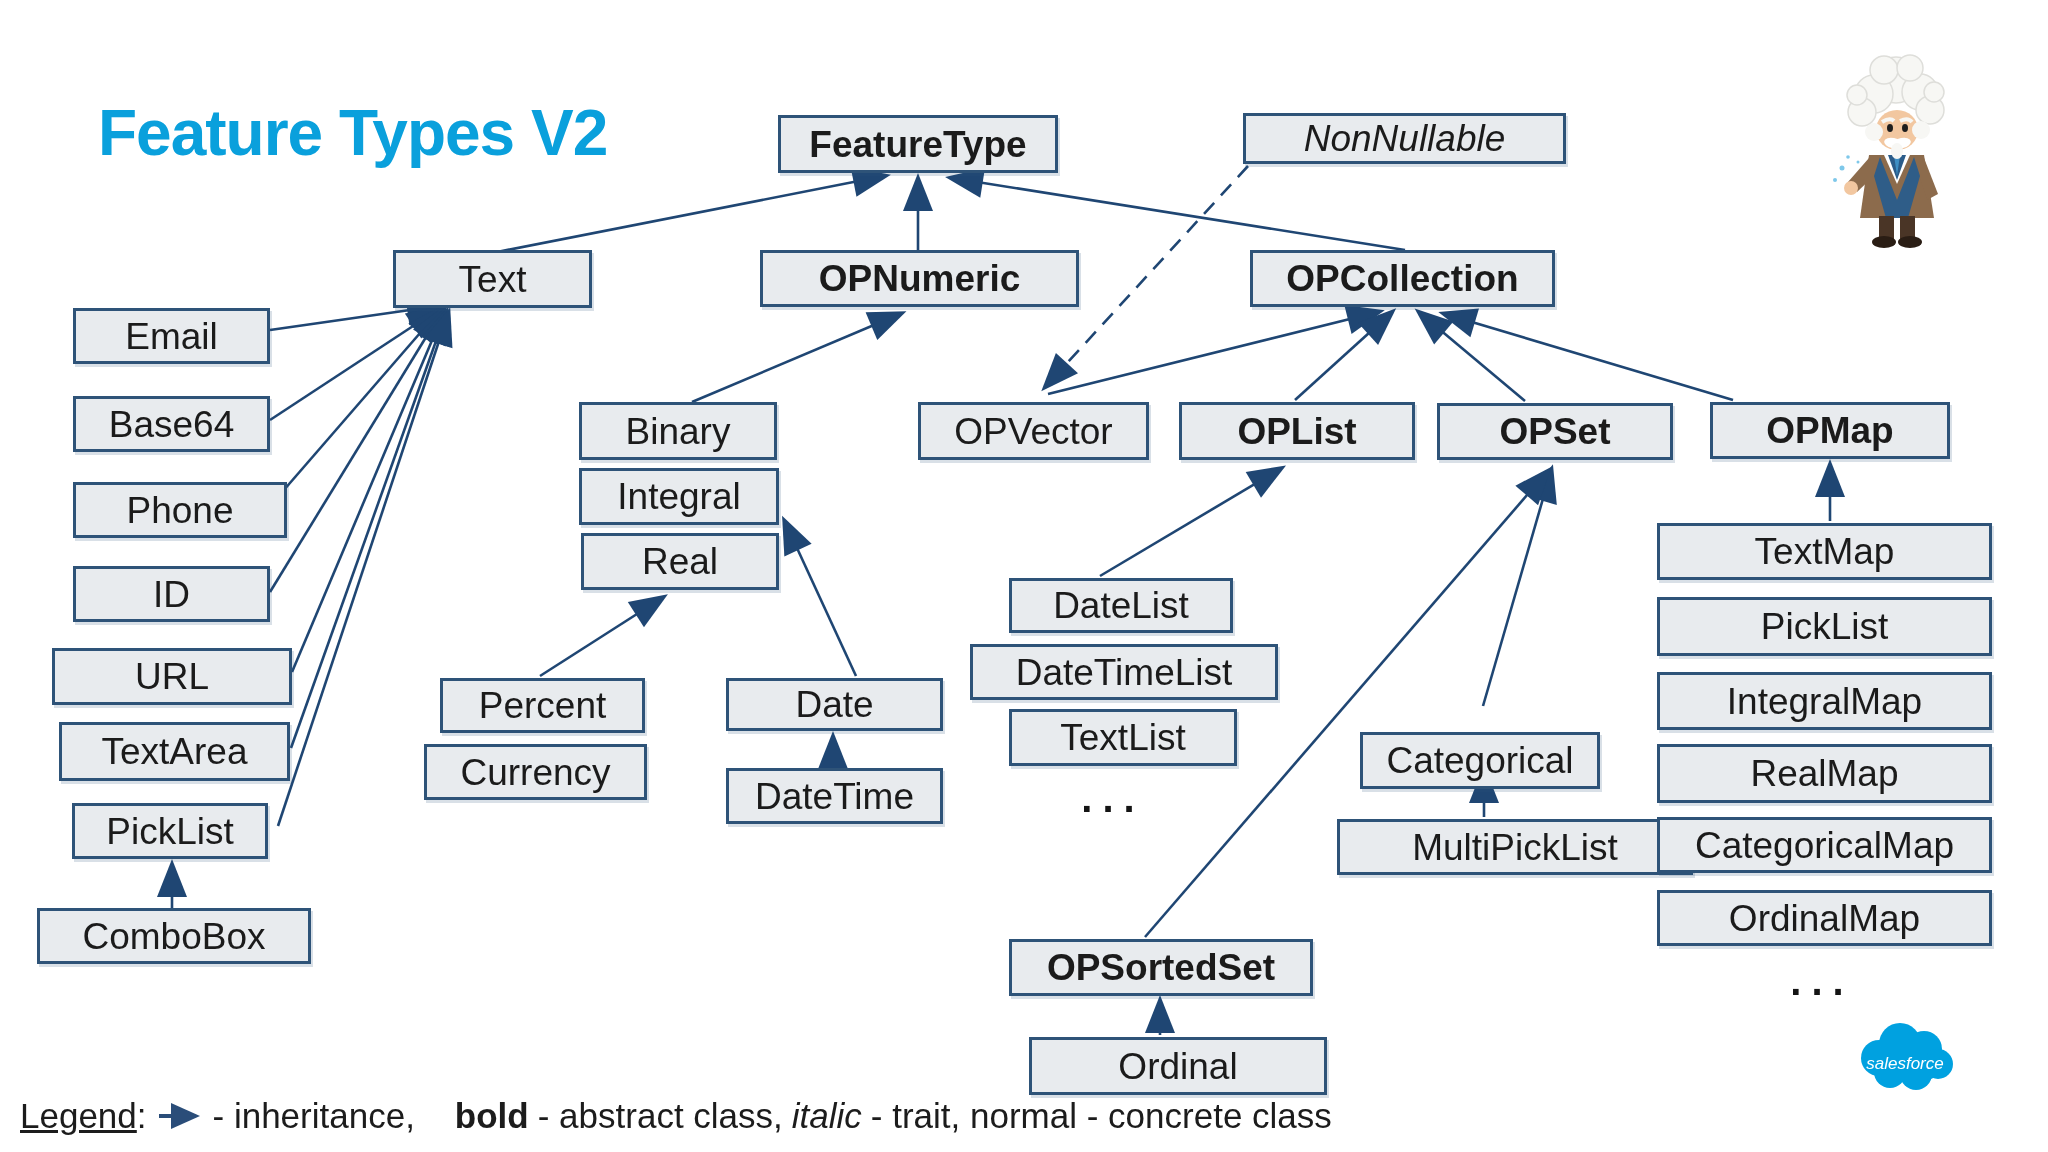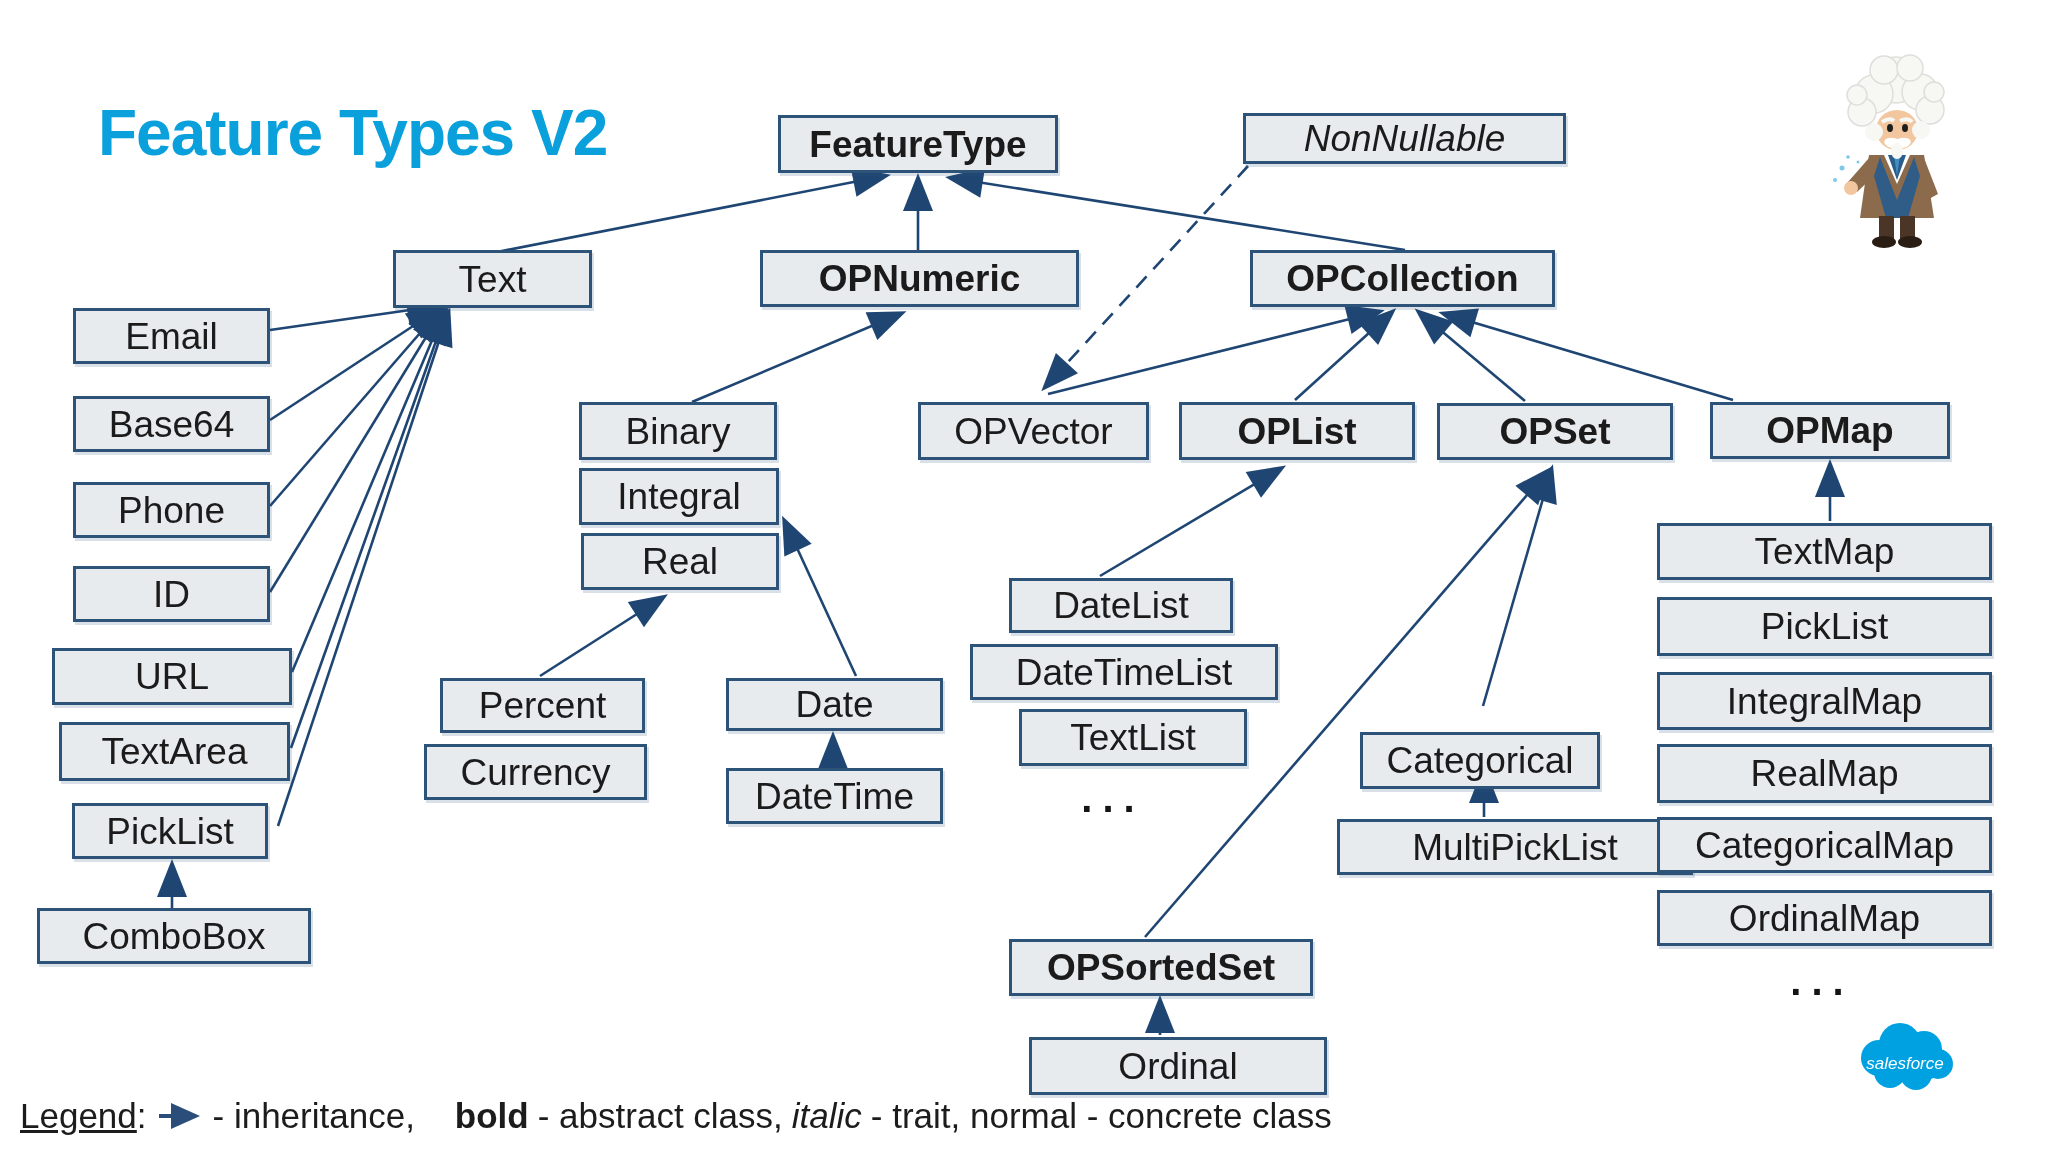--- a/index.html
+++ b/index.html
@@ -86,40 +86,40 @@
   </svg>
 
   <div id="node-layer">
       <div class="node abstract" style="left: 778px; top: 115px; width: 280px; height: 58px;">FeatureType</div>
       <div class="node trait" style="left: 1243px; top: 113px; width: 323px; height: 51px;">NonNullable</div>
       <div class="node concrete" style="left: 393px; top: 250px; width: 199px; height: 58px;">Text</div>
       <div class="node abstract" style="left: 760px; top: 250px; width: 319px; height: 57px;">OPNumeric</div>
       <div class="node abstract" style="left: 1250px; top: 250px; width: 305px; height: 57px;">OPCollection</div>
       <div class="node concrete" style="left: 73px; top: 308px; width: 197px; height: 56px;">Email</div>
       <div class="node concrete" style="left: 73px; top: 396px; width: 197px; height: 56px;">Base64</div>
-      <div class="node concrete" style="left: 73px; top: 482px; width: 197px; height: 56px;">Phone</div>
+      <div class="node concrete" style="left: 73px; top: 482px; width: 214px; height: 56px;">Phone</div>
       <div class="node concrete" style="left: 73px; top: 566px; width: 197px; height: 56px;">ID</div>
       <div class="node concrete" style="left: 52px; top: 648px; width: 240px; height: 57px;">URL</div>
       <div class="node concrete" style="left: 59px; top: 722px; width: 231px; height: 59px;">TextArea</div>
       <div class="node concrete" style="left: 72px; top: 803px; width: 196px; height: 56px;">PickList</div>
       <div class="node concrete" style="left: 37px; top: 908px; width: 274px; height: 56px;">ComboBox</div>
       <div class="node concrete" style="left: 579px; top: 402px; width: 198px; height: 58px;">Binary</div>
       <div class="node concrete" style="left: 579px; top: 468px; width: 200px; height: 57px;">Integral</div>
       <div class="node concrete" style="left: 581px; top: 533px; width: 198px; height: 57px;">Real</div>
       <div class="node concrete" style="left: 440px; top: 678px; width: 205px; height: 55px;">Percent</div>
       <div class="node concrete" style="left: 424px; top: 744px; width: 223px; height: 56px;">Currency</div>
       <div class="node concrete" style="left: 726px; top: 678px; width: 217px; height: 53px;">Date</div>
       <div class="node concrete" style="left: 726px; top: 768px; width: 217px; height: 56px;">DateTime</div>
       <div class="node concrete" style="left: 918px; top: 402px; width: 231px; height: 58px;">OPVector</div>
       <div class="node abstract" style="left: 1179px; top: 402px; width: 236px; height: 58px;">OPList</div>
       <div class="node abstract" style="left: 1437px; top: 403px; width: 236px; height: 57px;">OPSet</div>
       <div class="node abstract" style="left: 1710px; top: 402px; width: 240px; height: 57px;">OPMap</div>
       <div class="node concrete" style="left: 1009px; top: 578px; width: 224px; height: 55px;">DateList</div>
       <div class="node concrete" style="left: 970px; top: 644px; width: 308px; height: 56px;">DateTimeList</div>
-      <div class="node concrete" style="left: 1009px; top: 709px; width: 228px; height: 57px; margin-left: 10px;">TextList</div>
+      <div class="node concrete" style="left: 1009px; top: 709px; width: 228px; height: 57px;">TextList</div>
       <div class="node ellipsis" style="left: 1063px; top: 772px; width: 100px; height: 52px;">...</div>
       <div class="node concrete" style="left: 1360px; top: 708px; width: 240px; height: 57px; margin-top: 24px;">Categorical</div>
       <div class="node concrete" style="left: 1337px; top: 819px; width: 356px; height: 56px;">MultiPickList</div>
       <div class="node concrete" style="left: 1657px; top: 523px; width: 335px; height: 57px;">TextMap</div>
       <div class="node concrete" style="left: 1657px; top: 597px; width: 335px; height: 59px;">PickList</div>
       <div class="node concrete" style="left: 1657px; top: 672px; width: 335px; height: 58px;">IntegralMap</div>
       <div class="node concrete" style="left: 1657px; top: 744px; width: 335px; height: 59px;">RealMap</div>
       <div class="node concrete" style="left: 1657px; top: 817px; width: 335px; height: 56px;">CategoricalMap</div>
       <div class="node concrete" style="left: 1657px; top: 890px; width: 335px; height: 56px;">OrdinalMap</div>
       <div class="node ellipsis" style="left: 1772px; top: 955px; width: 100px; height: 52px;">...</div>

